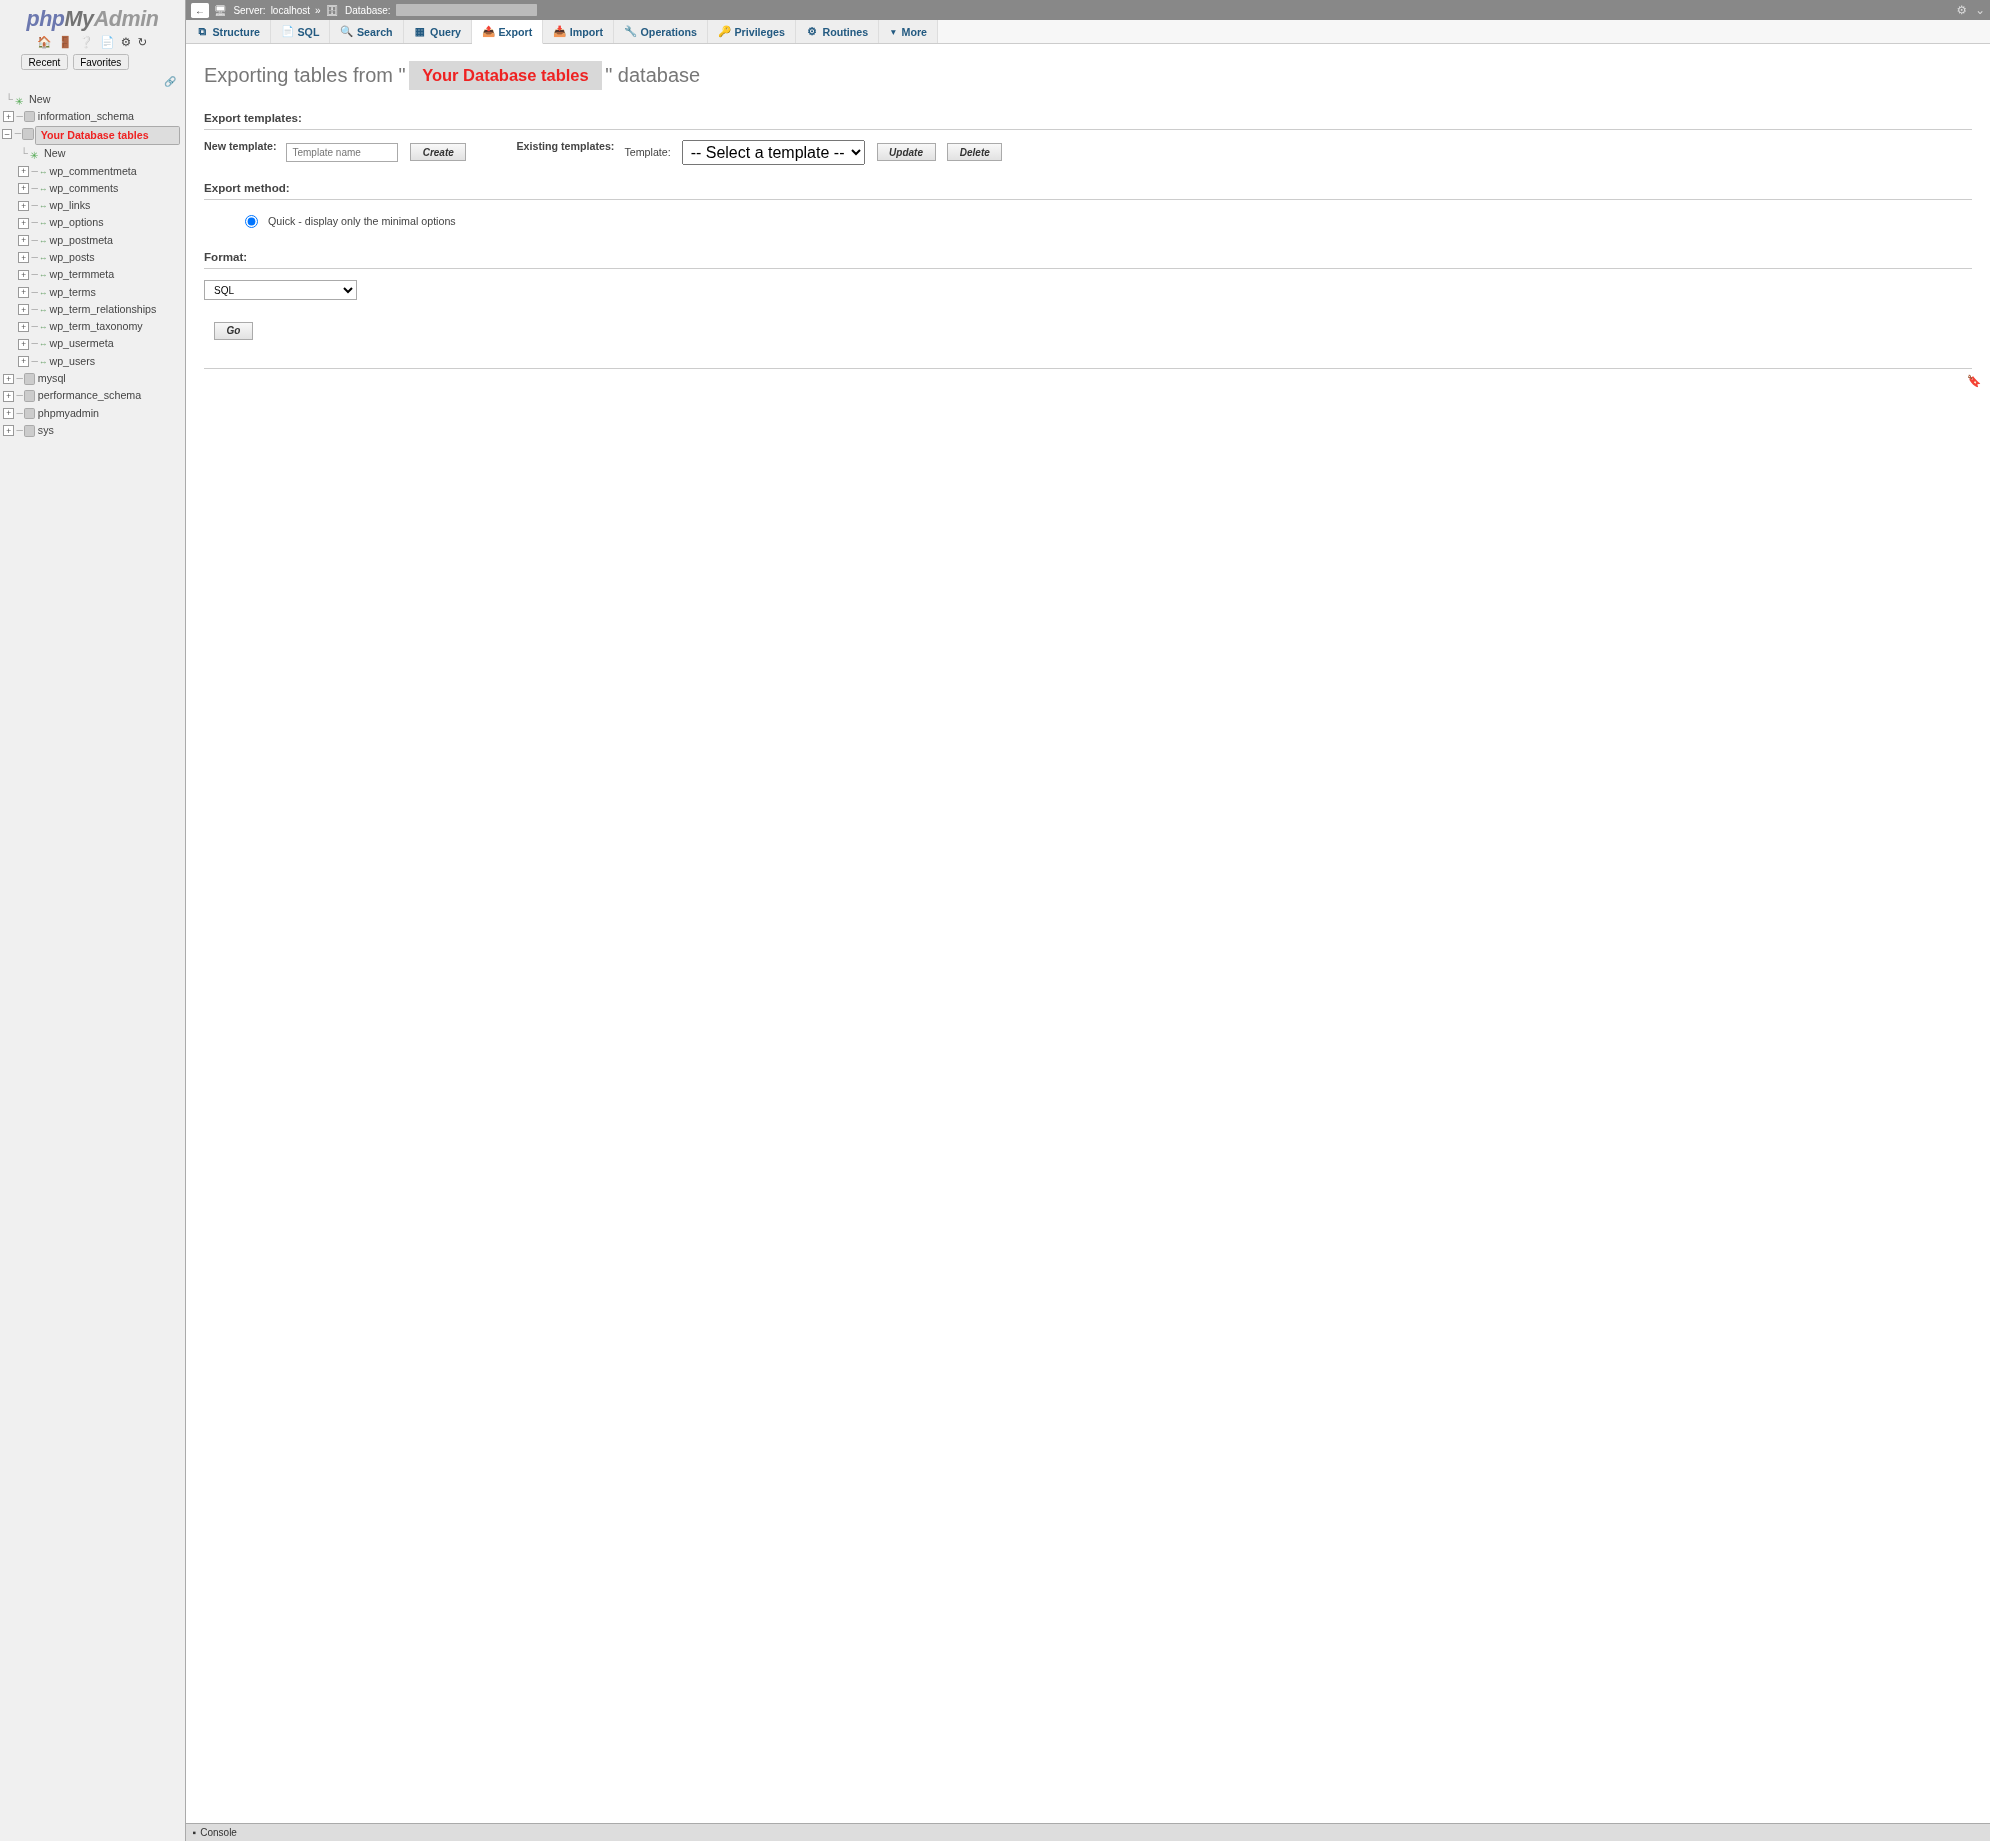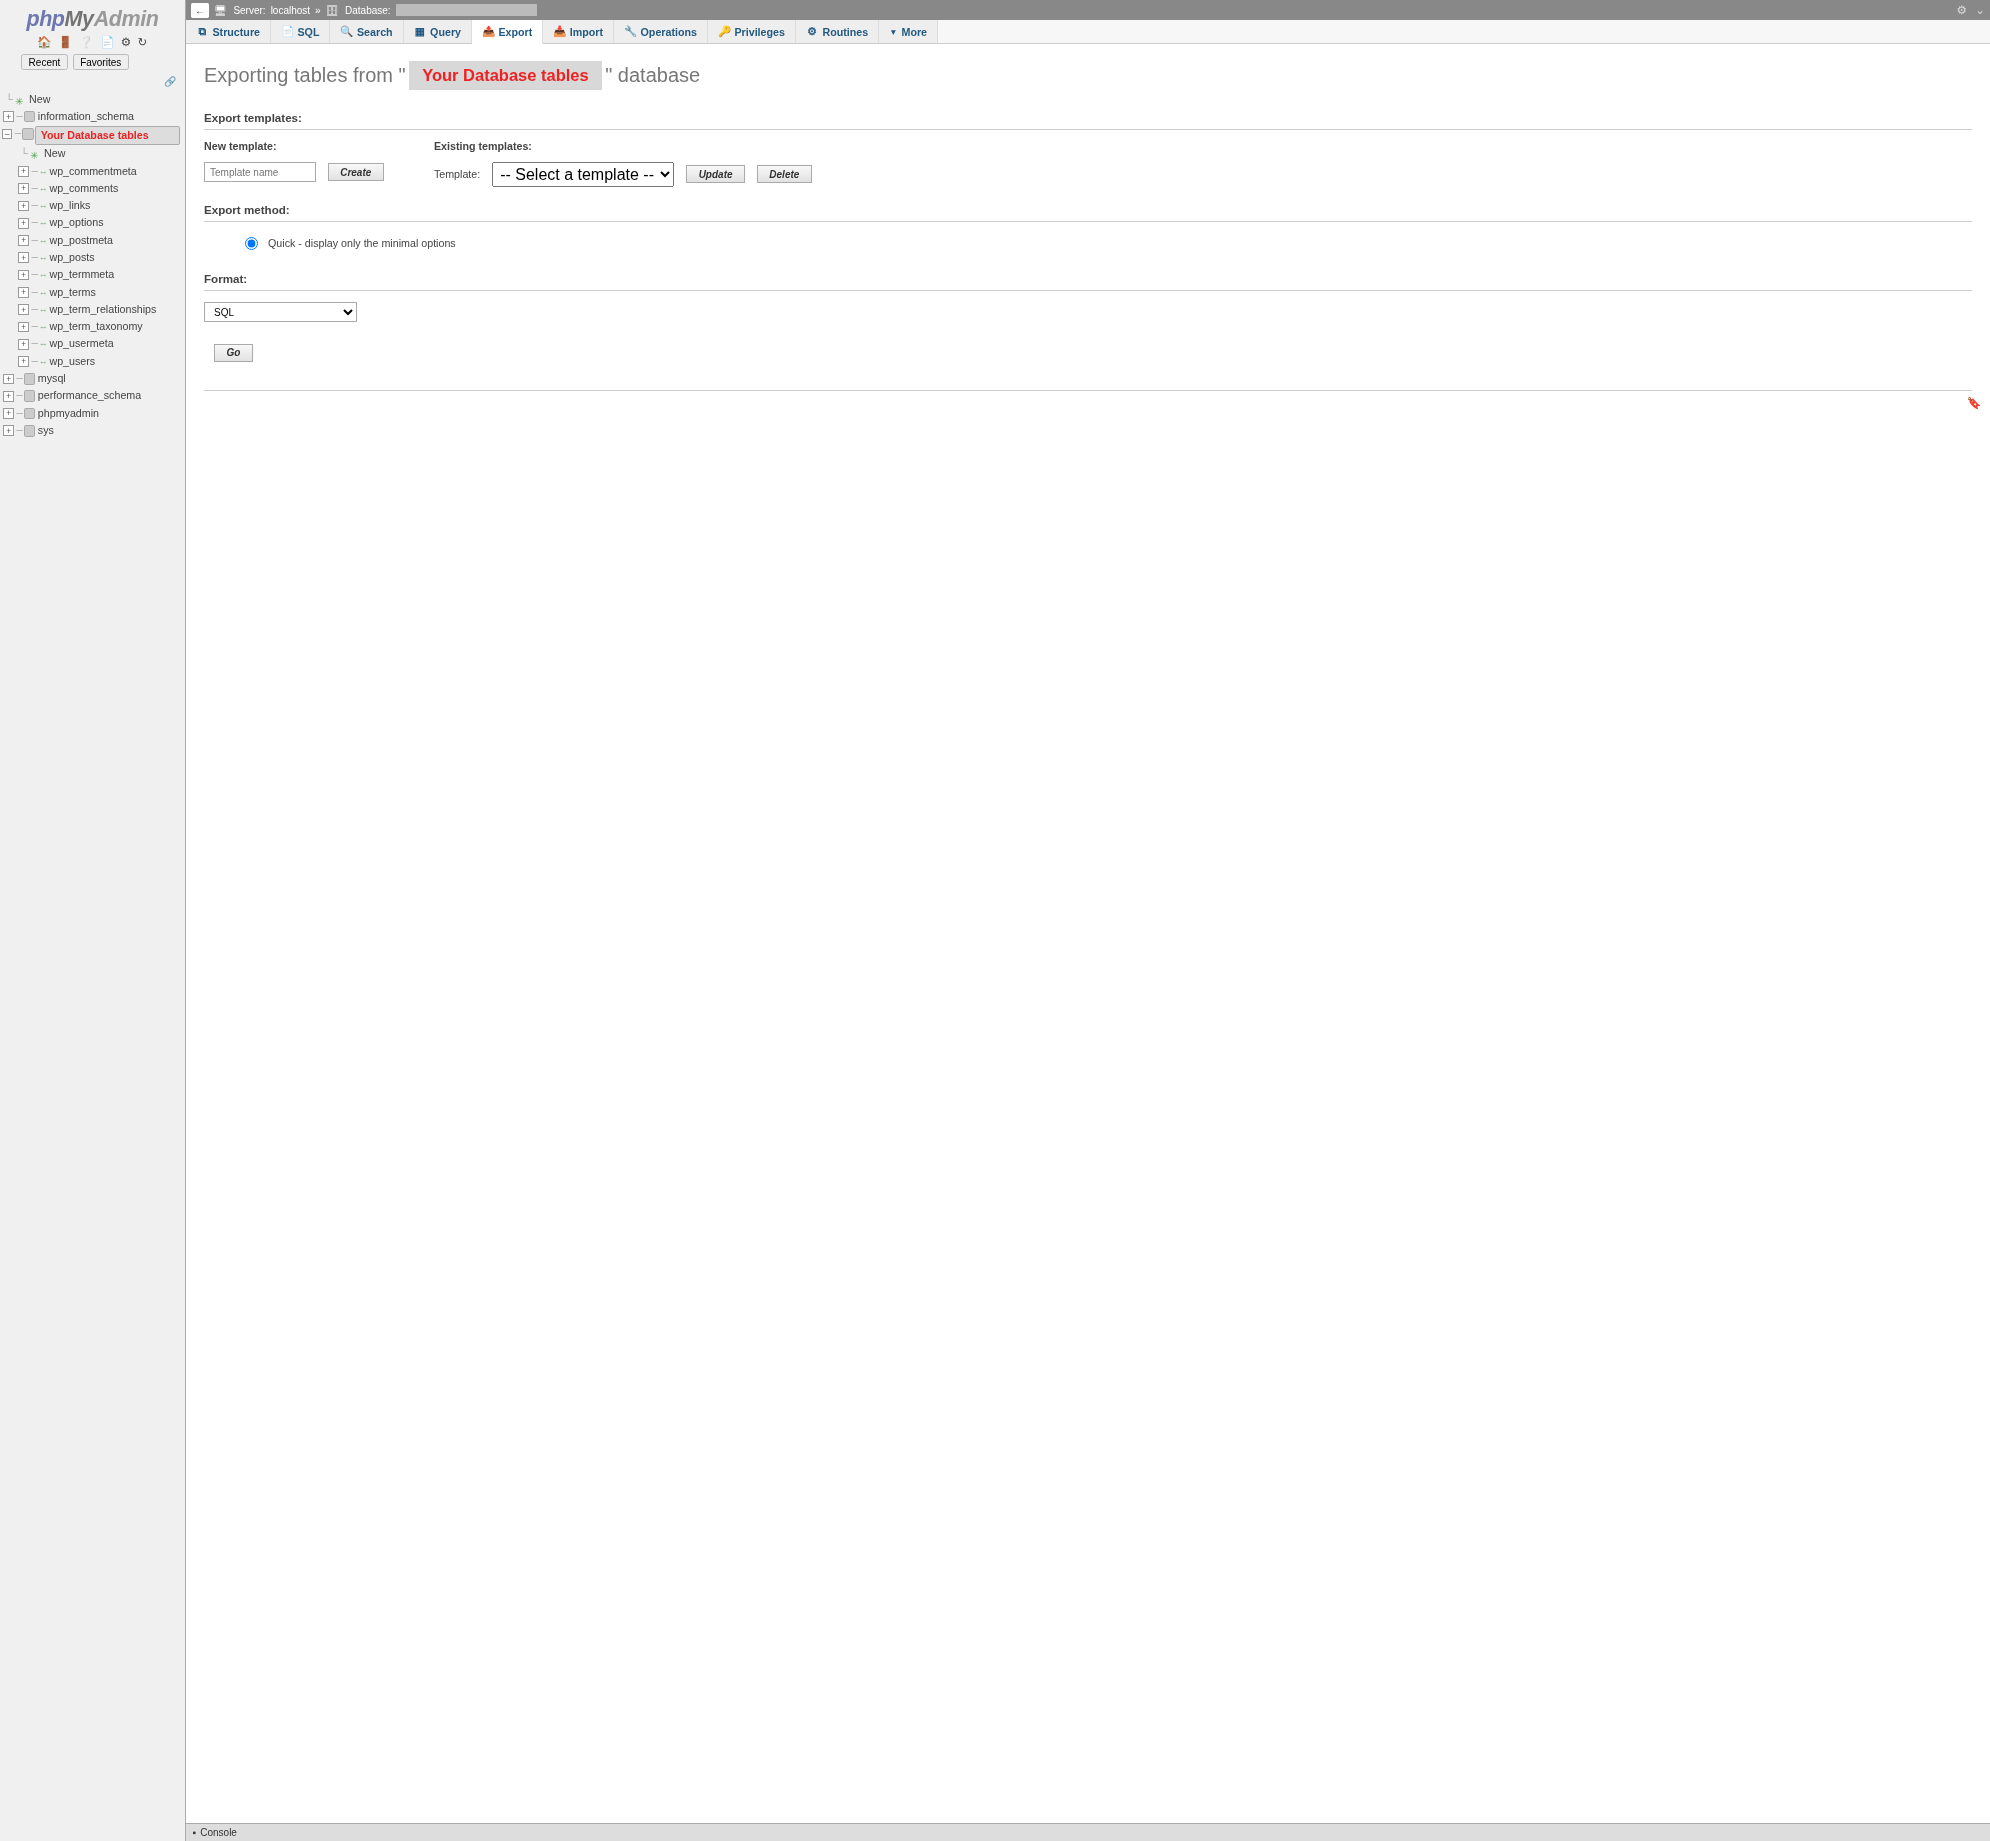--- a/index.html
+++ b/index.html
@@ -103,21 +103,21 @@
 }
 h2.page-title .highlight-box {
   background:#d8d8d8; color:#e22; font-weight:bold;
   padding:5px 13.2px; font-size:16.5px;
 }
 .section-head {
   font-weight:bold; color:#444; border-bottom:0.8px solid #ccc;
   padding:0 0 5px; margin:16.5px 0 10px; font-size:11.6px;
 }
 .template-grid { display:flex; gap:50px; flex-wrap:wrap; margin-bottom:8.3px; }
-.col { display:flex; flex-direction:column; gap:10px; }
+.col { display:flex; flex-direction:row; gap:10px; }
 .lbl-bold { font-weight:bold; font-size:10.7px; }
 .row { display:flex; align-items:center; gap:11.6px; }
 input[type=text], select.wide {
   border:0.8px solid #aaa; padding:3.3px 5px; font-size:10px; background:#fff;
 }
 input[type=text] { width:112px; }
 select.template-sel { font-size:16px; padding:1.7px 3.3px; }
 select.wide { width:153px; padding:2.5px 5px; }
 .btn {
   background:linear-gradient(#f8f8f8,#e2e2e2); border:0.8px solid #aaa;

